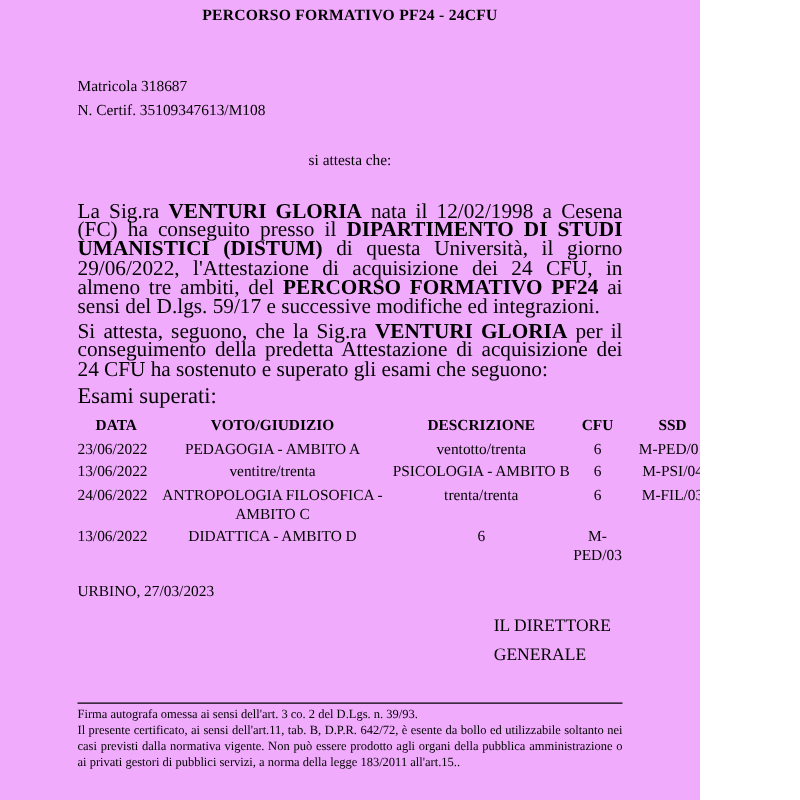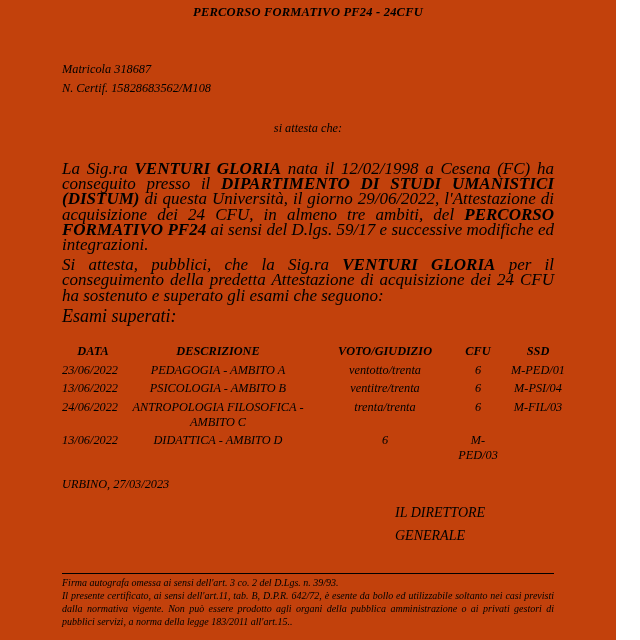--- a/index.html
+++ b/index.html
@@ -3,26 +3,25 @@
 <meta charset="utf-8">
 <style>
   * { margin: 0; padding: 0; box-sizing: border-box; }
   html, body { width: 640px; height: 640px; }
   body {
     background: #ffffff;
     color: #000000;
     font-family: "Liberation Serif", "DejaVu Serif", serif;
   }
   .page {
-    width: 616px;
+    width: 560px;
     height: 640px;
     padding: 5px 62px 0 62px;
     overflow: hidden;
-    background: #c2410c;
-    font-style: italic;
+    background: #f0abfc;
   }
   .title {
     font-size: 12.5px;
     font-weight: 700;
     text-align: center;
     letter-spacing: 0.2px;
   }
   .id-block {
     margin-top: 40px;
     font-size: 12.3px;
@@ -41,21 +40,21 @@
   }
   .para1 { margin-top: 23px; }
   .para2 { margin-top: 5px; }
   .b { font-weight: 700; }
   .exams-label {
     margin-top: 6px;
     font-size: 18px;
     line-height: 15px;
   }
   .exam-table {
-    margin-top: 20px;
+    margin-top: 9px;
     font-size: 12.3px;
   }
   .tr {
     display: grid;
     grid-template-columns: 62px 188px 146px 40px 80px;
     align-items: start;
     margin-bottom: 3.5px;
   }
   .tr.th { font-weight: 700; margin-bottom: 4px; }
   .c { line-height: 15px; display: block; }
@@ -89,52 +88,52 @@
 </style>
 </head>
 <body>
 
 <div class="page">
 
   <h1 class="title">PERCORSO FORMATIVO PF24 - 24CFU</h1>
 
   <div class="id-block">
     <p>Matricola 318687</p>
-    <p>N. Certif. 15828683562/M108</p>
+    <p>N. Certif. 35109347613/M108</p>
   </div>
 
   <div class="attest">
     <p>si attesta che:</p>
   </div>
 
   <p class="para para1"><span>La Sig.ra </span><span class="b">VENTURI GLORIA</span><span> nata il 12/02/1998 a Cesena (FC) ha conseguito presso il </span><span class="b">DIPARTIMENTO DI STUDI UMANISTICI (DISTUM)</span><span> di questa Università, il giorno 29/06/2022, l'Attestazione di acquisizione dei 24 CFU, in almeno tre ambiti, del </span><span class="b">PERCORSO FORMATIVO PF24</span><span> ai sensi del D.lgs. 59/17 e successive modifiche ed integrazioni.</span></p>
 
-  <p class="para para2"><span>Si attesta, pubblici, che la Sig.ra </span><span class="b">VENTURI GLORIA</span><span> per il conseguimento della predetta Attestazione di acquisizione dei 24 CFU ha sostenuto e superato gli esami che seguono:</span></p>
+  <p class="para para2"><span>Si attesta, seguono, che la Sig.ra </span><span class="b">VENTURI GLORIA</span><span> per il conseguimento della predetta Attestazione di acquisizione dei 24 CFU ha sostenuto e superato gli esami che seguono:</span></p>
 
   <p class="exams-label">Esami superati:</p>
 
   <div class="exam-table">
     <div class="tr th">
       <span class="c c1">DATA</span>
+      <span class="c c3">VOTO/GIUDIZIO</span>
       <span class="c c2">DESCRIZIONE</span>
-      <span class="c c3">VOTO/GIUDIZIO</span>
       <span class="c c4">CFU</span>
       <span class="c c5">SSD</span>
     </div>
     <div class="tr">
       <span class="c c1">23/06/2022</span>
       <span class="c c2">PEDAGOGIA - AMBITO A</span>
       <span class="c c3">ventotto/trenta</span>
       <span class="c c4">6</span>
       <span class="c c5">M-PED/01</span>
     </div>
     <div class="tr">
       <span class="c c1">13/06/2022</span>
+      <span class="c c3">ventitre/trenta</span>
       <span class="c c2">PSICOLOGIA - AMBITO B</span>
-      <span class="c c3">ventitre/trenta</span>
       <span class="c c4">6</span>
       <span class="c c5">M-PSI/04</span>
     </div>
     <div class="tr">
       <span class="c c1">24/06/2022</span>
       <span class="c c2">ANTROPOLOGIA FILOSOFICA - AMBITO C</span>
       <span class="c c3">trenta/trenta</span>
       <span class="c c4">6</span>
       <span class="c c5">M-FIL/03</span>
     </div>

